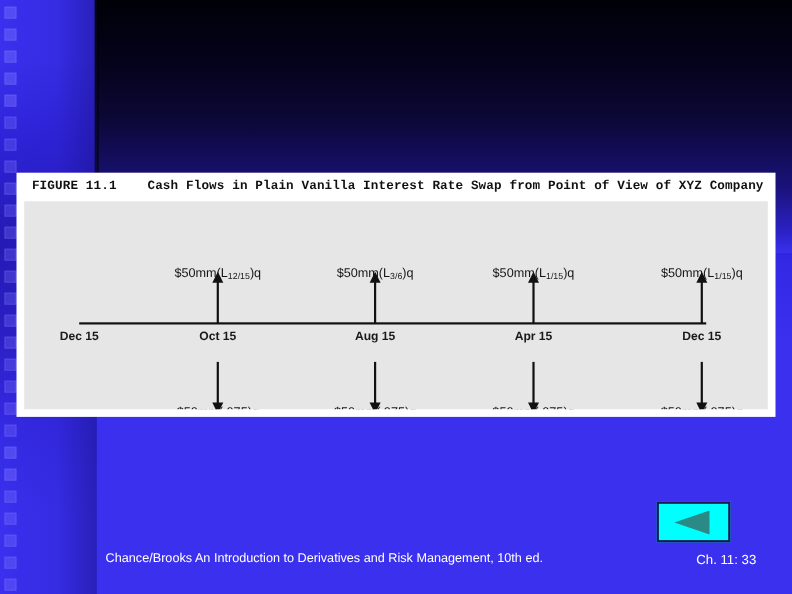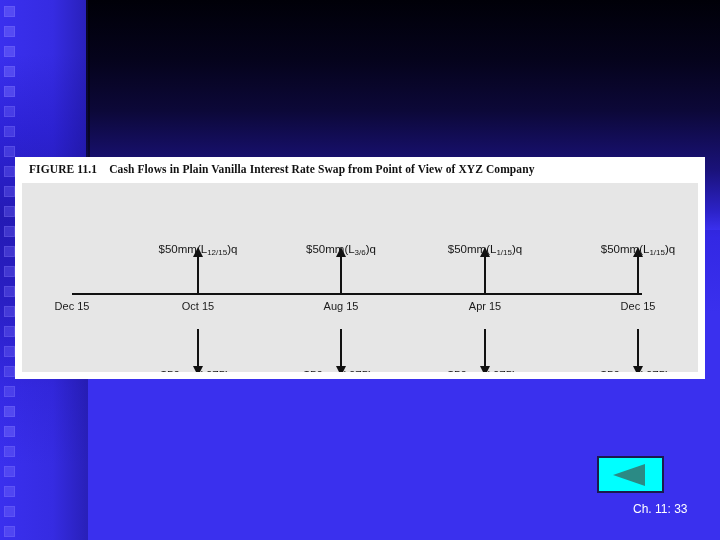--- a/index.html
+++ b/index.html
@@ -95,21 +95,21 @@
     top: 157px;
     width: 690px;
     height: 222px;
     background: #ffffff;
     box-sizing: border-box;
   }
   .figure-title {
     position: absolute;
     left: 14px;
     top: 6px;
-    font-family: Liberation Serif, serif;
+    font-family: Liberation Mono, monospace;
     font-size: 11.5px;
     color: #111111;
     white-space: nowrap;
     letter-spacing: 0.1px;
   }
   .figure-title .fignum {
     font-weight: bold;
   }
   .figure-title .figcap {
     font-weight: bold;
@@ -141,20 +141,21 @@
   }
   .node .date {
     position: absolute;
     top: 117px;
     left: 0;
     transform: translateX(-50%);
     font-family: "Liberation Sans", sans-serif;
     font-size: 11px;
     color: #1a1a1a;
     white-space: nowrap;
+    font-weight: bold;
   }
 
   
   .arrow-up {
     position: absolute;
     left: -1px;
     top: 73px;
     width: 2px;
     height: 38px;
     background: #111;
@@ -338,15 +339,16 @@
             <div class="lbl-bottom">$50mm(.075)q</div>
           </div>
         </div>
     </div>
   </div>
 
   <div class="back-button">
     <div class="tri"></div>
   </div>
 
+  <div class="footer-credit">Chance/Brooks  An Introduction to Derivatives and Risk Management, 10th ed.</div>
   <div class="footer-slidenum">Ch. 11: 33</div>
 
 </div>
 
 </body></html>

